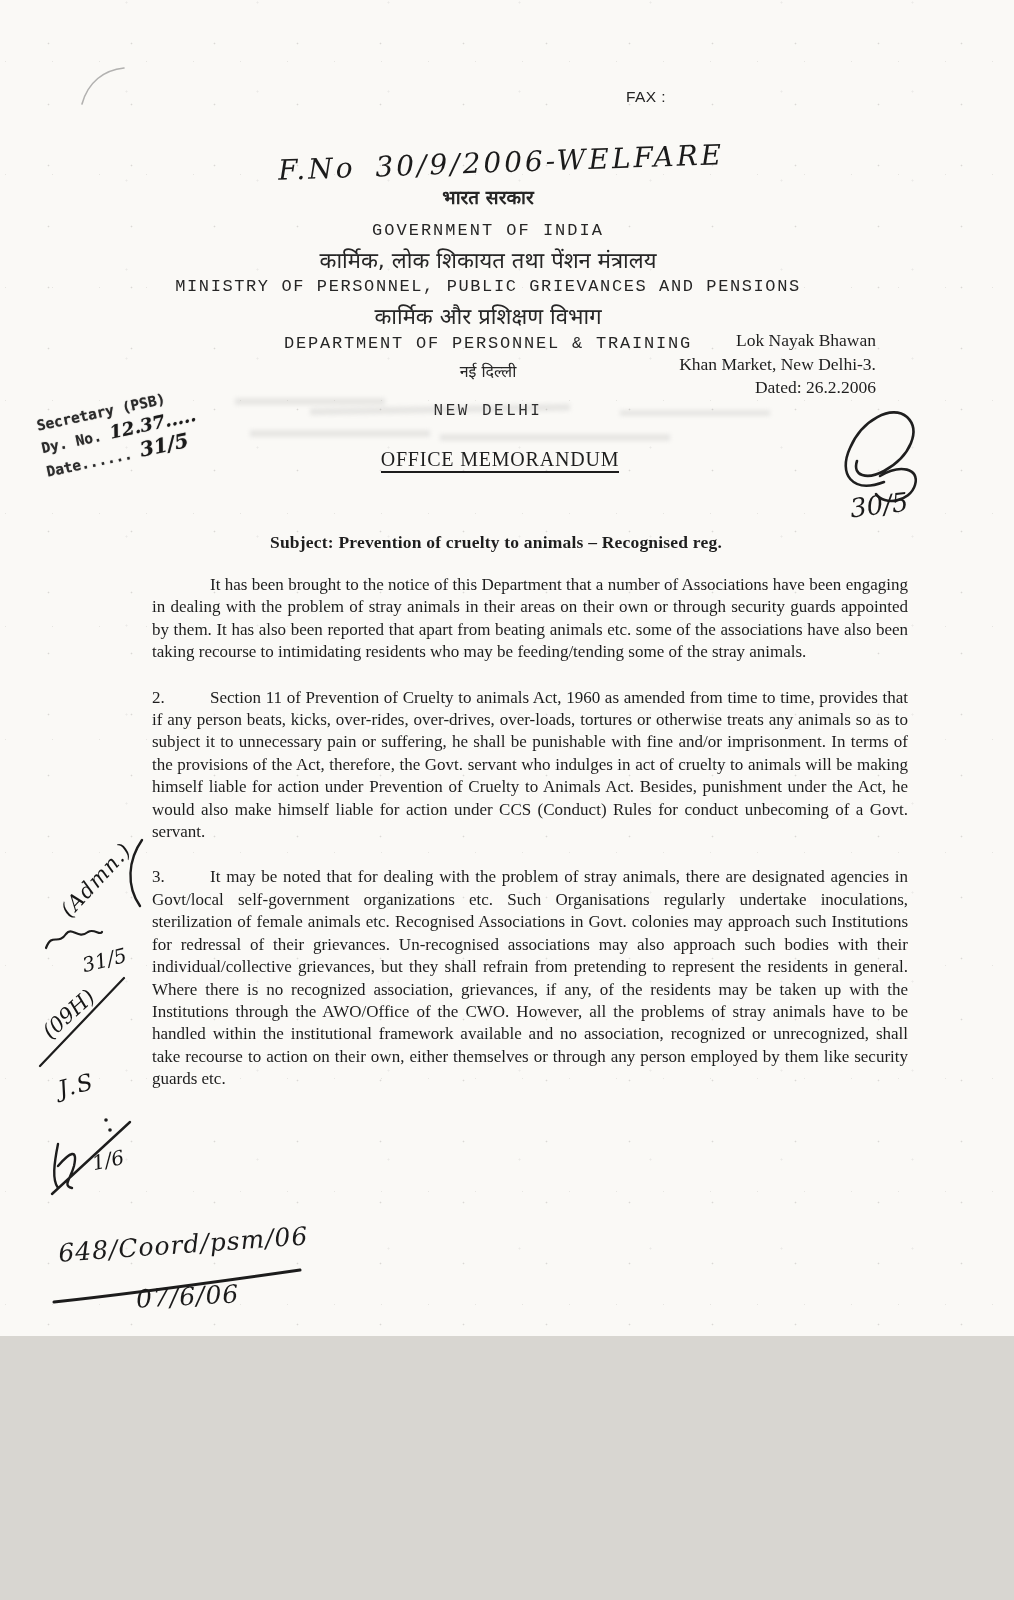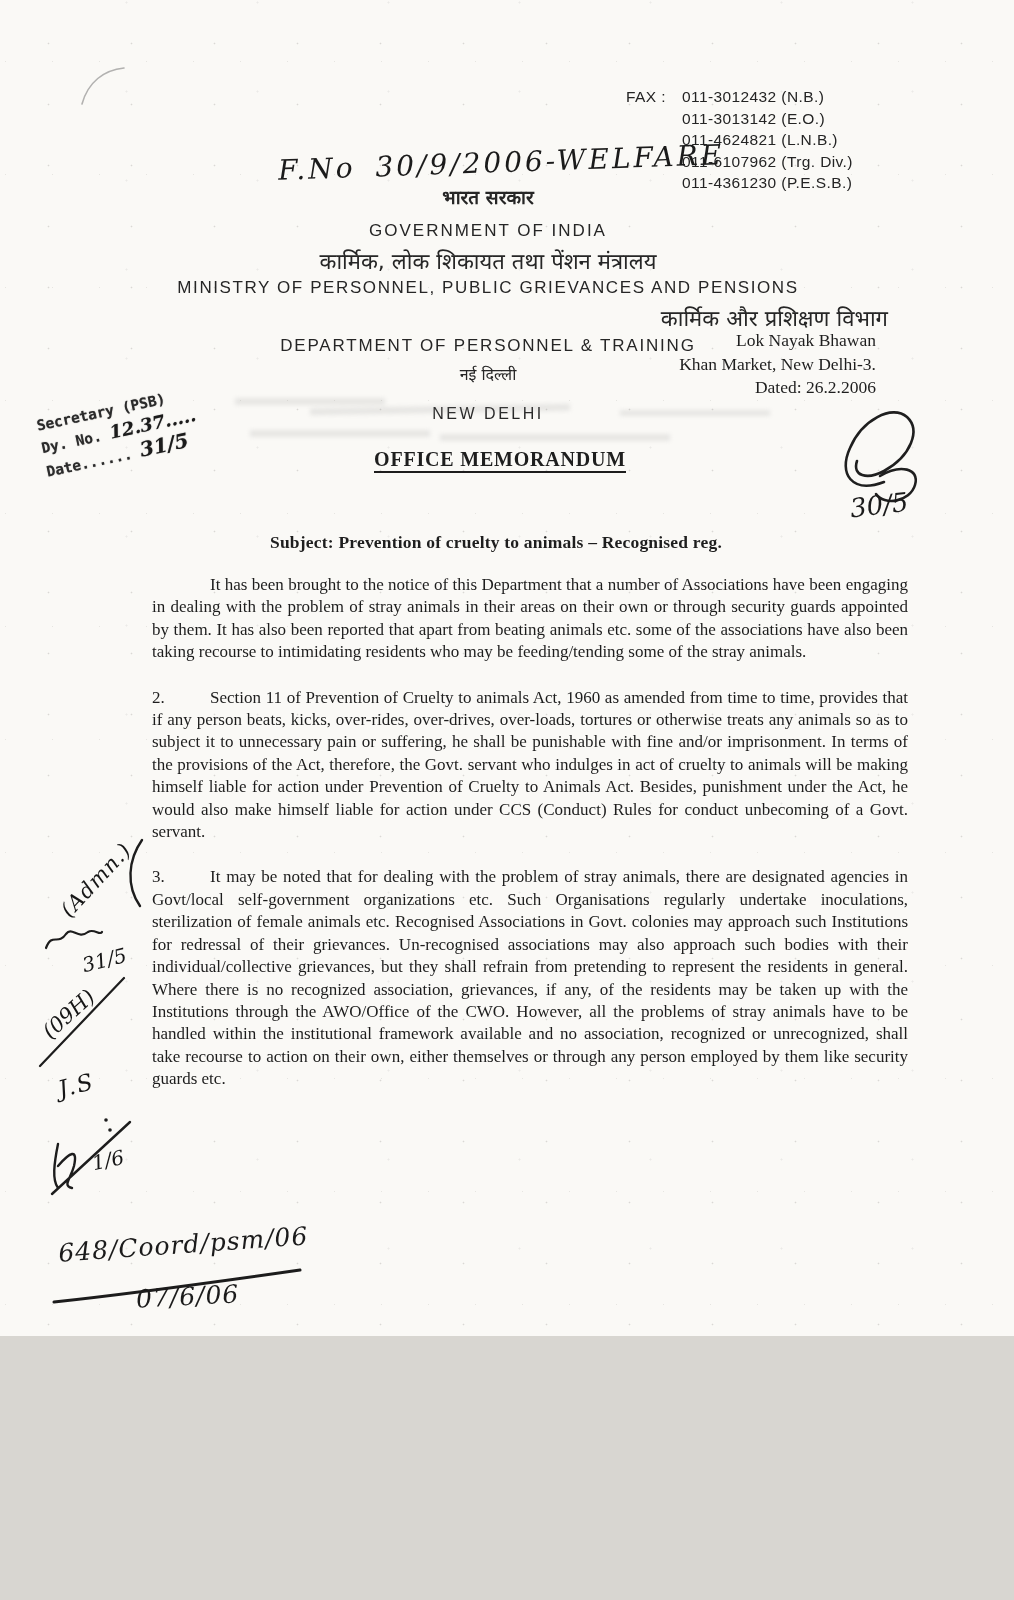--- a/index.html
+++ b/index.html
@@ -25,43 +25,43 @@
   .fax-lines span { display:block; }
 
   
   .hw { font-family:"DejaVu Serif", serif; font-style:italic; color:#1b1b1b; }
   .fileno { left:278px; top:146px; font-size:28px; letter-spacing:3px; word-spacing:8px;
             transform:rotate(-2deg); }
 
   
   .head { left:88px; top:184px; width:800px; text-align:center; color:#262626; }
   .head .hi  { font-family:"DejaVu Sans",sans-serif; }
-  .head .en  { font-family:Liberation Sans, sans-serif; }
+  .head .en  { font-family:Liberation Mono, monospace; }
   .h-org-hi      { font-size:19px; margin-bottom:11px;font-weight:bold; }
   .h-org-en      { font-size:17px; letter-spacing:2px; margin-bottom:4px; }
   .h-ministry-hi { font-size:22px; margin-bottom:3px; }
   .h-ministry-en { font-size:17px; letter-spacing:1.6px; margin-bottom:4px; }
-  .h-dept-hi     { font-size:22px; margin-bottom:4px;text-align:right; }
+  .h-dept-hi     { font-size:22px; margin-bottom:4px; }
   .h-dept-en     { font-size:17px; letter-spacing:1.8px; margin-bottom:7px; }
   .h-city-hi     { font-size:16px; margin-bottom:20px; }
   .h-city-en     { font-size:16px; letter-spacing:2.5px; }
 
   
   .addr { right:138px; top:329px; text-align:right; font-size:17.5px; line-height:23.5px; }
 
   
   .stamp { left:40px; top:398px; transform:rotate(-12deg);
            font-family:"DejaVu Sans Mono",monospace; font-size:14.5px; font-weight:bold;
            color:#2b2b2b; line-height:22px; text-shadow:0 0 1px rgba(20,20,20,0.55); }
   .stamp .hw { font-size:18px; font-weight:bold; }
   .stamp .big { font-size:20px; }
 
   
   .om-title { left:0; top:448px; width:1000px; text-align:center; }
-  .om-title span { font-size:20px; font-weight:bold; letter-spacing:0.8px;
+  .om-title span { font-size:20px; font-weight:normal; letter-spacing:0.8px;
                    border-bottom:2.5px solid #1d1d1d; padding-bottom:1px; }
   .subject { left:270px; top:532px; font-size:17.5px; font-weight:bold; letter-spacing:0.2px; }
 
   
   .body-text { left:152px; top:574px; width:756px; font-size:17px; line-height:22.4px;
                text-align:justify; color:#1d1d1d; }
   .body-text p { margin:0 0 23px 0; }
   .pnum { display:inline-block; width:58px; }
 
   
@@ -86,27 +86,20 @@
 <body>
 
 <div class="page">
 
   <svg class="abs scribble" style="left:78px; top:62px; opacity:0.55;" width="60" height="50" viewBox="0 0 60 50">
     <path d="M4,42 C10,20 26,8 46,6" fill="none" stroke="#777" stroke-width="1.6" stroke-linecap="round"></path>
   </svg>
 
   <div class="abs fax">
     <span class="fax-label">FAX :</span>
-    <span class="fax-lines">
-      <span>011-3012432 (N.B.)</span>
-      <span>011-3013142 (E.O.)</span>
-      <span>011-4624821 (L.N.B.)</span>
-      <span>011-6107962 (Trg. Div.)</span>
-      <span>011-4361230 (P.E.S.B.)</span>
-    </span>
   </div>
 
   <div class="abs hw fileno">F.No 30/9/2006-WELFARE</div>
 
   <div class="abs head">
     <div class="hi h-org-hi">भारत सरकार</div>
     <div class="en h-org-en">GOVERNMENT OF INDIA</div>
     <div class="hi h-ministry-hi">कार्मिक, लोक शिकायत तथा पेंशन मंत्रालय</div>
     <div class="en h-ministry-en">MINISTRY OF PERSONNEL, PUBLIC GRIEVANCES AND PENSIONS</div>
     <div class="hi h-dept-hi">कार्मिक और प्रशिक्षण विभाग</div>

